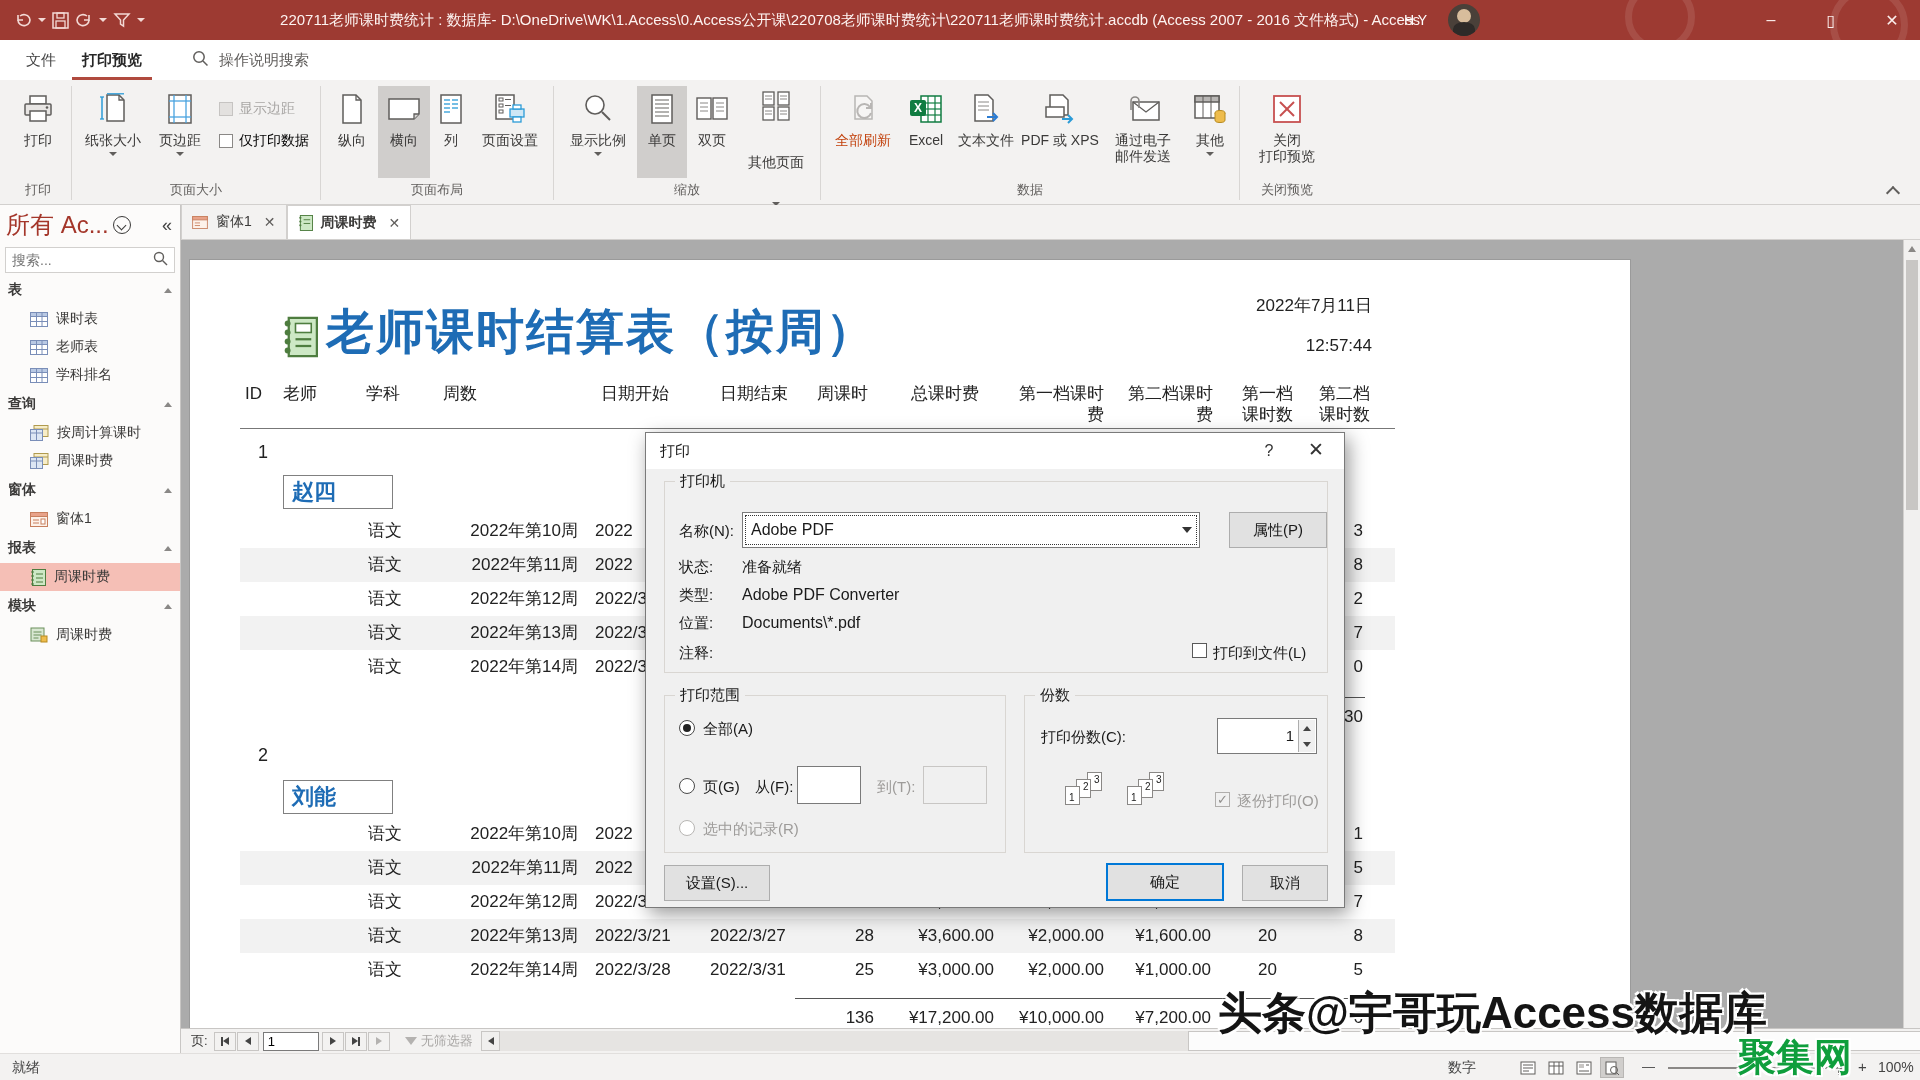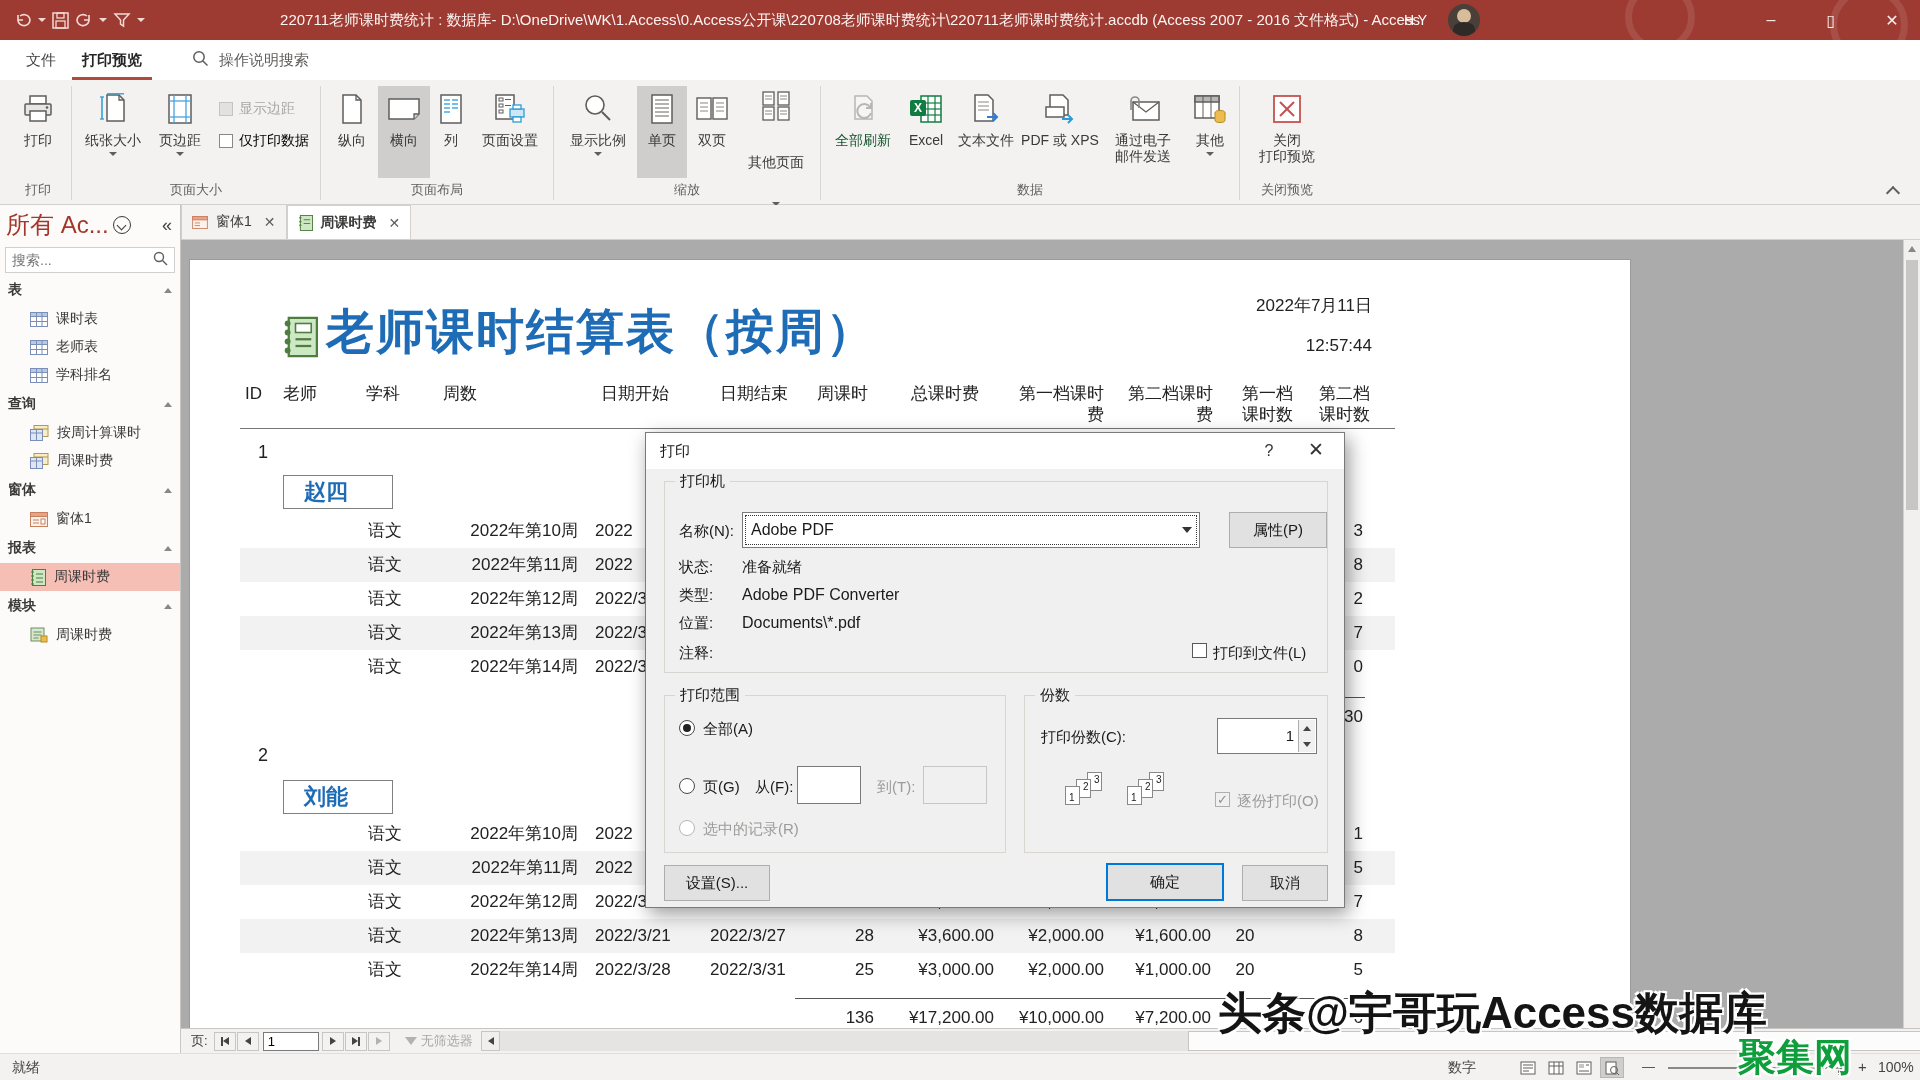--- a/index.html
+++ b/index.html
@@ -28,21 +28,21 @@
 
   
   .ribbon{position:absolute;left:0;top:80px;width:1920px;height:125px;background:#f3f2f1;border-bottom:1px solid #d2d0ce;}
   .rrow{position:absolute;left:6px;top:4px;display:flex;align-items:stretch;height:118px;}
   .rgroup{position:relative;display:flex;align-items:flex-start;padding:2px 4px 22px 4px;}
   .rglabel{position:absolute;left:0;right:0;bottom:3px;text-align:center;font-size:13px;color:#605e5c;white-space:nowrap;}
   .vdiv{width:1px;background:#d8d6d4;margin:2px 1px;}
   .rbtn{display:flex;flex-direction:column;align-items:center;justify-content:flex-start;height:92px;padding-top:4px;font-size:14px;color:#3b3a39;text-align:center;line-height:16px;}
   .rbtn .ric{height:38px;display:flex;align-items:center;justify-content:center;margin-bottom:4px;}
   .rbtn.sel{background:#d0cecc;}
-  .rbtn.dis{color:#14532d;}
+  .rbtn.dis{color:#c2410c;}
   .chev{width:0;height:0;border-left:4px solid transparent;border-right:4px solid transparent;border-top:4px solid #605e5c;margin-top:4px;}
   .chkstack{display:flex;flex-direction:column;justify-content:flex-start;gap:14px;padding:14px 6px 0 8px;font-size:14px;}
   .chkrow{display:flex;align-items:center;gap:6px;white-space:nowrap;}
   .cbox{width:14px;height:14px;background:#fff;border:1px solid #8a8886;}
   .cbox.dis{background:#e3e1df;border-color:#c6c4c2;}
   .ribbon-collapse{position:absolute;right:20px;bottom:8px;width:14px;height:10px;}
   .ribbon-collapse:before{content:"";position:absolute;left:2px;top:2px;width:8px;height:8px;border-left:2px solid #605e5c;border-top:2px solid #605e5c;transform:rotate(45deg);}
 
   
   .navpane{position:absolute;left:0;top:205px;width:181px;bottom:27px;background:#fcfbfa;border-right:1px solid #c8c6c4;z-index:5;}
@@ -70,33 +70,33 @@
   .vs-thumb{position:absolute;left:2px;top:20px;width:12px;height:250px;background:#c8c6c4;}
 
   
   .page{position:absolute;left:9px;top:20px;width:1440px;height:900px;background:#fff;box-shadow:0 0 0 1px #9a9a9a;}
   .rp-date{position:absolute;left:1000px;top:34px;width:182px;text-align:right;font-size:17px;color:#222;}
   .rp-time{position:absolute;left:1000px;top:76px;width:182px;text-align:right;font-size:17px;color:#222;}
   .rp-title{position:absolute;left:136px;top:40px;font-size:48px;font-weight:bold;color:#1e6cb5;letter-spacing:2px;white-space:nowrap;}
   .rp-hcell{position:absolute;top:123px;font-size:17px;color:#222;line-height:21px;}
   .hr-line{position:absolute;left:50px;top:168px;width:1155px;border-top:1px solid #777;}
   .gid{position:absolute;left:68px;font-size:18px;color:#222;}
-  .tbox{position:absolute;left:93px;width:110px;height:34px;border:1px solid #808080;font-size:22px;font-weight:bold;color:#1e6cb5;line-height:32px;padding-left:20px;}
+  .tbox{position:absolute;left:93px;width:110px;height:34px;border:1px solid #808080;font-size:22px;font-weight:bold;color:#1e6cb5;line-height:32px;padding-left:8px;}
   .rrowd{position:absolute;left:50px;width:1155px;height:34px;display:flex;font-size:17px;color:#222;line-height:34px;}
   .rrowd.alt{background:#f2f2f2;}
   .rc{display:block;white-space:nowrap;overflow:visible;}
   .rc-sub{width:162px;text-align:right;}
   .rc-week{margin-left:41px;width:135px;text-align:right;}
   .rc-d1{margin-left:17px;width:95px;}
   .rc-d2{margin-left:20px;width:85px;}
   .rc-h{margin-left:9px;width:70px;text-align:right;}
   .rc-t{margin-left:2px;width:118px;text-align:right;}
   .rc-f1{margin-left:2px;width:108px;text-align:right;}
   .rc-f2{margin-left:2px;width:105px;text-align:right;}
-  .rc-n1{margin-left:2px;width:64px;text-align:center;}
+  .rc-n1{margin-left:2px;width:64px;text-align:right;}
   .rc-n2{margin-left:2px;width:84px;text-align:right;}
   .sumline{position:absolute;left:605px;width:570px;border-top:1.5px solid #555;}
 
   
   .recordnav{position:absolute;left:181px;right:0;top:1028px;height:25px;background:#f3f2f1;border-top:1px solid #c8c6c4;display:flex;align-items:center;font-size:13px;color:#3b3a39;z-index:10;}
   .rn-btn{width:22px;height:19px;border:1px solid #c8c6c4;background:#f3f2f1;display:flex;align-items:center;justify-content:center;margin-right:1px;}
   .tri-r{width:0;height:0;border-top:4px solid transparent;border-bottom:4px solid transparent;border-left:6px solid #444;}
   .tri-l{width:0;height:0;border-top:4px solid transparent;border-bottom:4px solid transparent;border-right:6px solid #444;}
   .tri-r.dis{border-left-color:#b4b2b0;}
   .bar{width:2px;height:9px;background:#444;}

